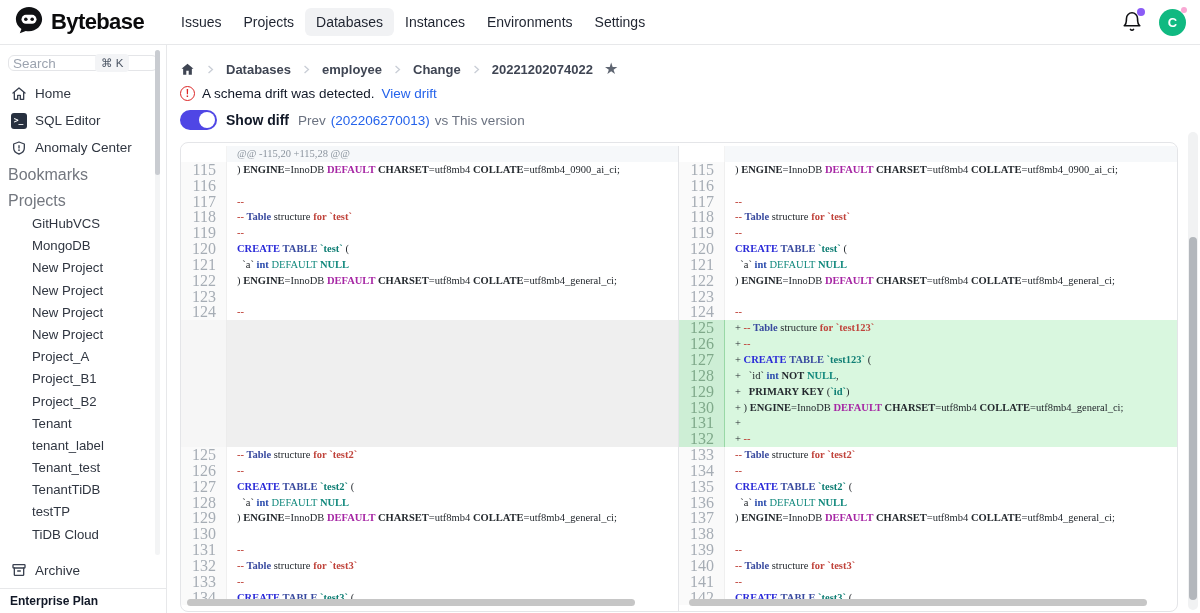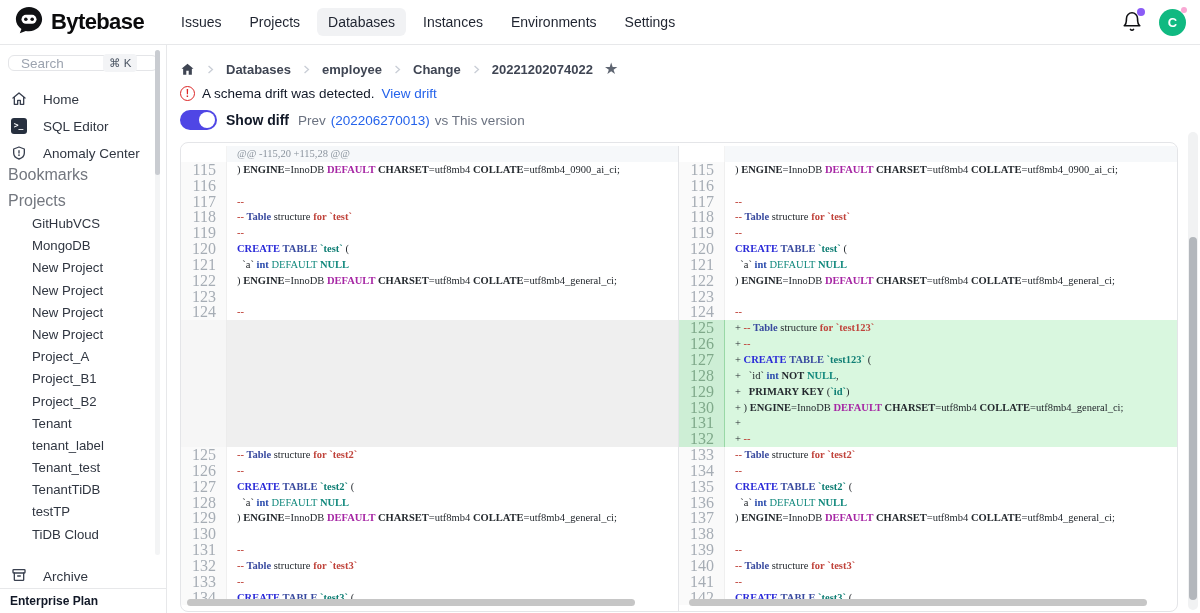--- a/index.html
+++ b/index.html
@@ -4,40 +4,40 @@
 <style>
   * { box-sizing: border-box; margin: 0; padding: 0; }
   html,body { width:1200px; height:613px; overflow:hidden; background:#fff;
     font-family:"Liberation Sans", sans-serif; position:relative; }
 
   
   .topbar { position:absolute; top:0; left:0; width:1200px; height:45px;
     display:flex; align-items:center; padding:0 14px; border-bottom:1px solid #e7e8ea; background:#fff; z-index:30; }
   .logo { display:flex; align-items:center; gap:7px; }
   .wordmark { font-size:22px; font-weight:800; color:#0b0b0c; letter-spacing:-0.6px; }
-  .nav { display:flex; align-items:center; gap:6px; margin-left:26px; }
+  .nav { display:flex; align-items:center; margin-left:26px; }
   .nav-item { font-size:14px; color:#1f2430; padding:6px 11px; border-radius:6px; cursor:pointer; }
   .nav-item.active { background:#f1f2f4; }
   .top-right { margin-left:auto; display:flex; align-items:center; gap:16px; }
   .bell-wrap { position:relative; width:22px; height:22px; }
   .bell-dot { position:absolute; top:-3px; right:-2px; width:8px; height:8px; border-radius:50%; }
   .avatar { position:relative; width:27px; height:27px; border-radius:50%;
     display:flex; align-items:center; justify-content:center; color:#fff; font-size:13px; font-weight:700; }
   .avatar-dot { position:absolute; top:-2px; right:-1px; width:6px; height:6px; border-radius:50%; background:#f9a8d4; }
 
   
   .sidebar { position:absolute; top:45px; left:0; width:167px; bottom:0;
     border-right:1px solid #e7e8ea; background:#fff; padding:10px 8px 0 8px; z-index:20; }
   .search-box { display:flex; align-items:center; height:16px; border:1px solid #e4e5e8;
-    border-radius:6px; padding:0 4px 0 12px; margin-bottom:9px; background:#fff; }
+    border-radius:6px; padding:0 4px 0 4px; margin-bottom:9px; background:#fff; }
   .search-box input { border:none; outline:none; width:82px; font-size:13.5px; color:#374151;
     font-family:"Liberation Sans", sans-serif; background:transparent; }
   .search-box input::placeholder { color:#9ca3af; }
   .kbd { font-size:11.5px; color:#4b5563; background:#f3f4f6; border-radius:4px; padding:2px 6px; white-space:nowrap; }
-  .side-item { display:flex; align-items:flex-end; gap:16px; height:27px; padding:0 2px;
+  .side-item { display:flex; align-items:center; gap:8px; height:27px; padding:0 2px;
     font-size:13.5px; color:#303641; cursor:pointer; }
   .side-icon { width:17px; height:17px; display:flex; align-items:center; justify-content:center; flex:none; }
   .term-icon { width:16px; height:16px; background:#27303f; border-radius:3px; color:#fff;
     font-size:8px; font-weight:700; display:flex; align-items:center; justify-content:center;
     font-family:"DejaVu Sans Mono", monospace; letter-spacing:0; }
   .section-label { font-size:16px; color:#73777f; height:24px; line-height:24px; margin-top:2px; }
   .proj-list { padding-left:24px; }
   .proj-item { font-size:13.2px; color:#303641; height:22.2px; line-height:22.2px; cursor:pointer;
     white-space:nowrap; overflow:hidden; }
   .archive-row { margin-top:11px; }

